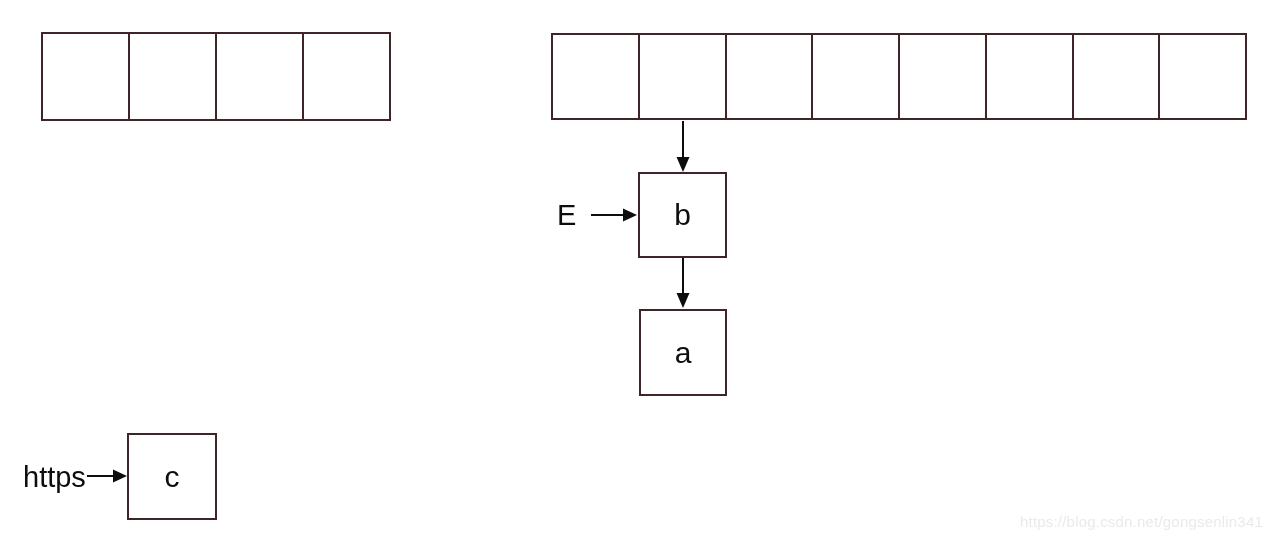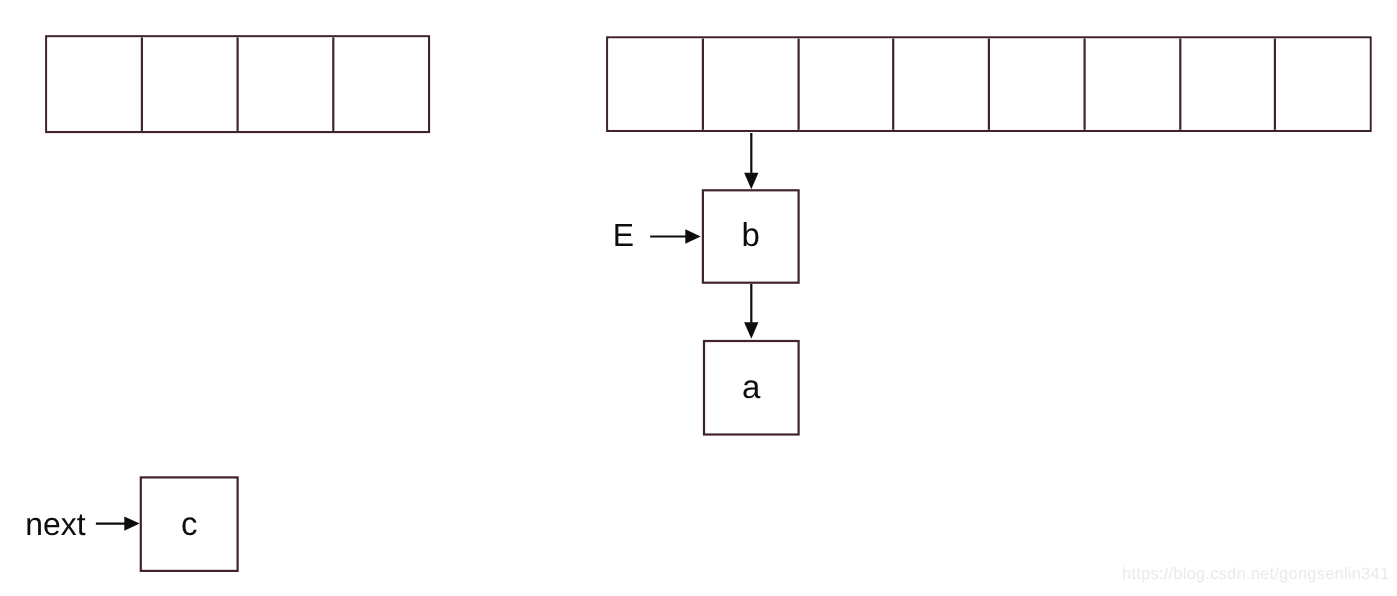--- a/index.html
+++ b/index.html
@@ -124,21 +124,21 @@
 
   <svg class="arrow arrow-down-2" width="20" height="51" viewBox="0 0 20 51">
     <line x1="10" y1="0" x2="10" y2="36"></line>
     <polygon points="10,50 3.5,35 16.5,35"></polygon>
   </svg>
 
   <div class="node-box node-a">
     <span>a</span>
   </div>
 
-  <span class="pointer-label label-next">next</span>
+  <span class="pointer-label label-next">https</span>
   <svg class="arrow arrow-next" width="41" height="20" viewBox="0 0 41 20">
     <line x1="0" y1="10" x2="27" y2="10"></line>
     <polygon points="40,10 26,3.5 26,16.5"></polygon>
   </svg>
 
   <div class="node-box node-c">
     <span>c</span>
   </div>
 
   <div class="watermark">https://blog.csdn.net/gongsenlin341</div>

